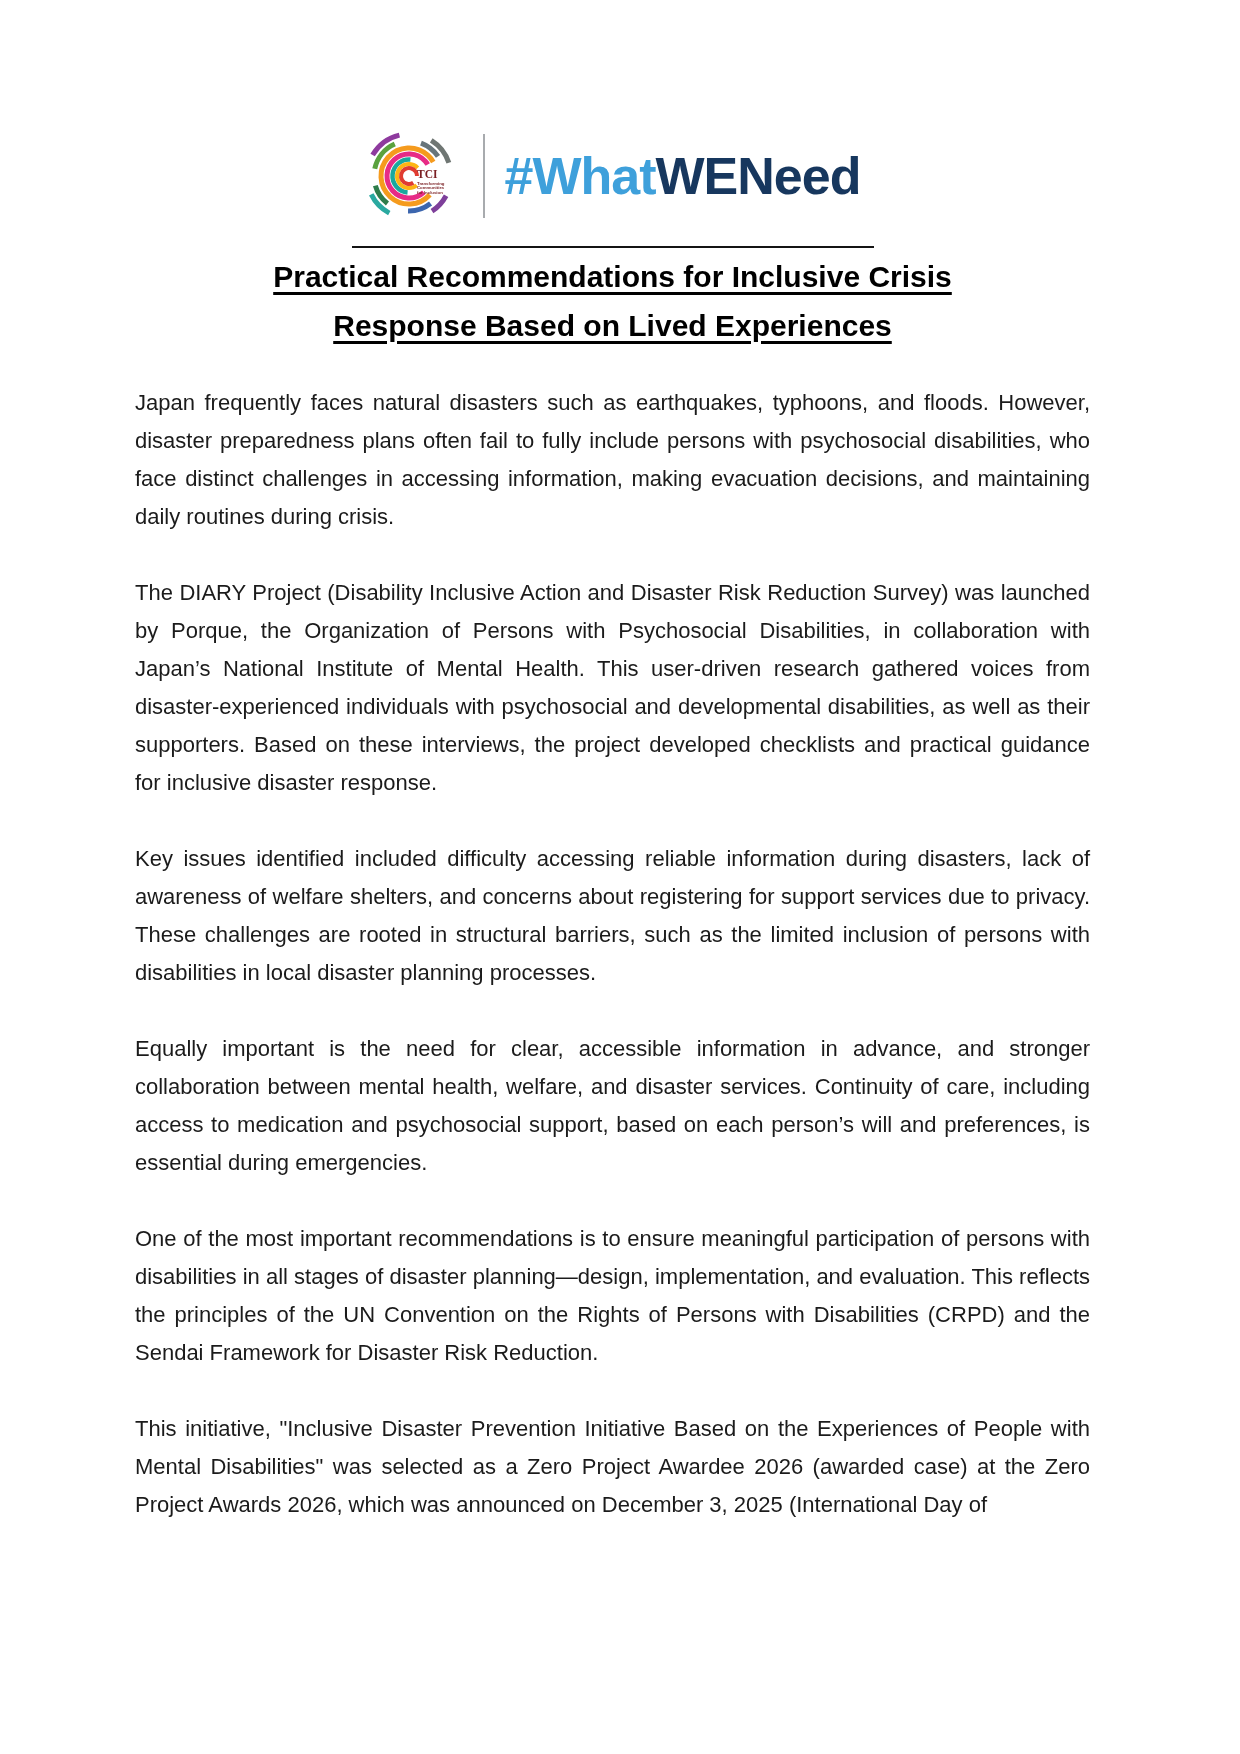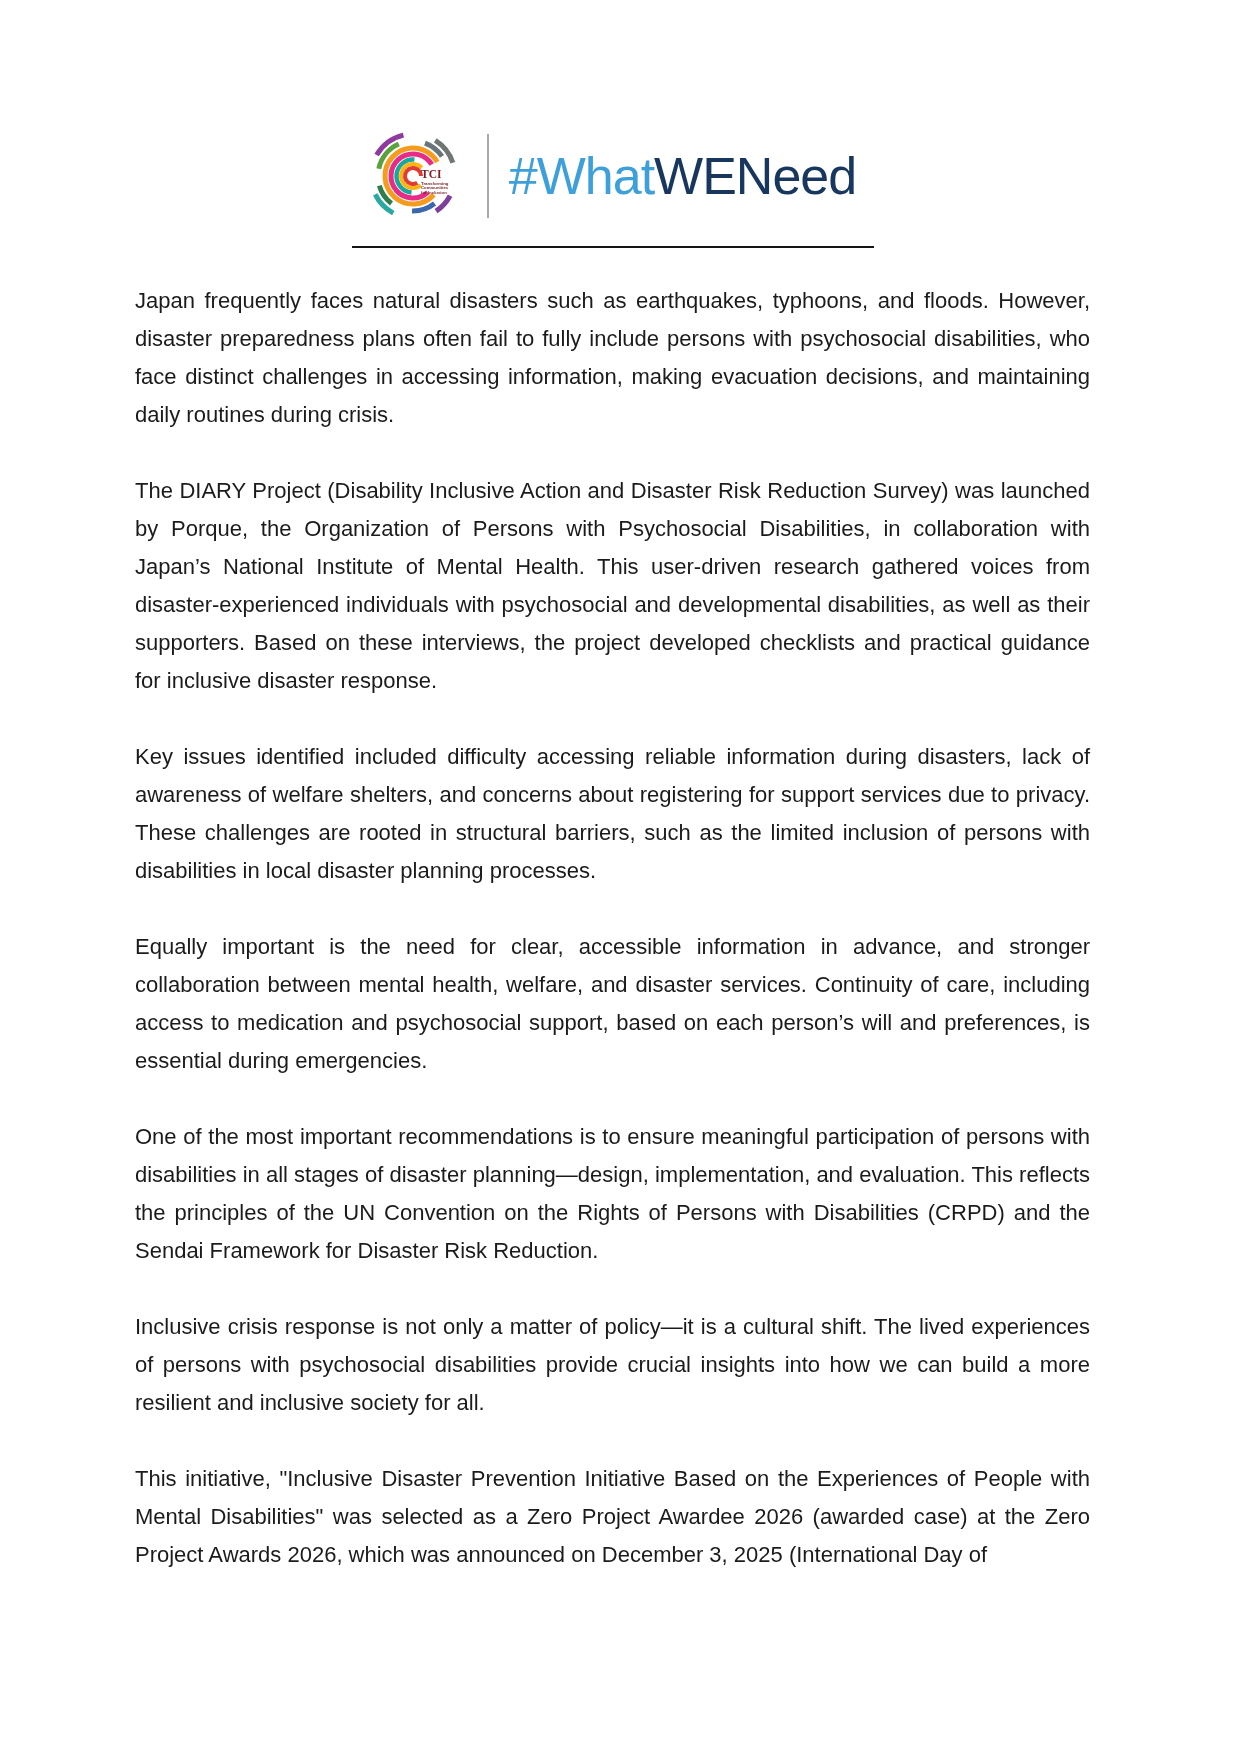--- a/index.html
+++ b/index.html
@@ -25,21 +25,21 @@
     align-items:center;
     justify-content:center;
     height:96px;
   }
   .tci-logo{margin-right:14px;flex:0 0 auto;}
   .logo-divider{
     width:2px;height:84px;background:#a8abae;margin-right:20px;flex:0 0 auto;
   }
   .hashtag{
     font-size:52px;
-    font-weight:normal;
+    font-weight:bold;
     letter-spacing:-1px;
     white-space:nowrap;
     line-height:1;
   }
   .ht-light{color:var(--light-blue);}
   .ht-dark{color:var(--dark-blue);}
   .header-rule{
     width:522px;height:2px;background:#141414;margin:22px auto 0;
   }
   .doc-title{
@@ -99,25 +99,28 @@
         <text x="52" y="65.5" font-family="Liberation Sans, sans-serif" font-size="4.3" font-weight="bold" fill="#7A1F23">for Inclusion</text>
       </svg>
 
       <div class="logo-divider"></div>
 
       <div class="hashtag"><span class="ht-light">#What</span><span class="ht-dark">WENeed</span></div>
     </div>
 
     <div class="header-rule"></div>
 
+    <h1 class="doc-title">
+      <div><span class="title-line">Practical Recommendations for Inclusive Crisis</span></div>
+      <div><span class="title-line">Response Based on Lived Experiences</span></div>
+    </h1>
   </header>
 
   <main class="doc-body">
     <p>Japan frequently faces natural disasters such as earthquakes, typhoons, and floods. However, disaster preparedness plans often fail to fully include persons with psychosocial disabilities, who face distinct challenges in accessing information, making evacuation decisions, and maintaining daily routines during crisis.</p>
     <p>The DIARY Project (Disability Inclusive Action and Disaster Risk Reduction Survey) was launched by Porque, the Organization of Persons with Psychosocial Disabilities, in collaboration with Japan’s National Institute of Mental Health. This user-driven research gathered voices from disaster-experienced individuals with psychosocial and developmental disabilities, as well as their supporters. Based on these interviews, the project developed checklists and practical guidance for inclusive disaster response.</p>
     <p>Key issues identified included difficulty accessing reliable information during disasters, lack of awareness of welfare shelters, and concerns about registering for support services due to privacy. These challenges are rooted in structural barriers, such as the limited inclusion of persons with disabilities in local disaster planning processes.</p>
     <p>Equally important is the need for clear, accessible information in advance, and stronger collaboration between mental health, welfare, and disaster services. Continuity of care, including access to medication and psychosocial support, based on each person’s will and preferences, is essential during emergencies.</p>
     <p>One of the most important recommendations is to ensure meaningful participation of persons with disabilities in all stages of disaster planning—design, implementation, and evaluation. This reflects the principles of the UN Convention on the Rights of Persons with Disabilities (CRPD) and the Sendai Framework for Disaster Risk Reduction.</p>
-    <p>Inclusive crisis response is not only a matter of policy—it is a cultural shift. The lived experiences of persons with psychosocial disabilities provide crucial insights into how we can build a more resilient and inclusive society for all.</p>
     <p>This initiative, "Inclusive Disaster Prevention Initiative Based on the Experiences of People with Mental Disabilities" was selected as a Zero Project Awardee 2026 (awarded case) at the Zero Project Awards 2026, which was announced on December 3, 2025 (International Day of</p>
   </main>
 
 </div>
 
 </body></html>

